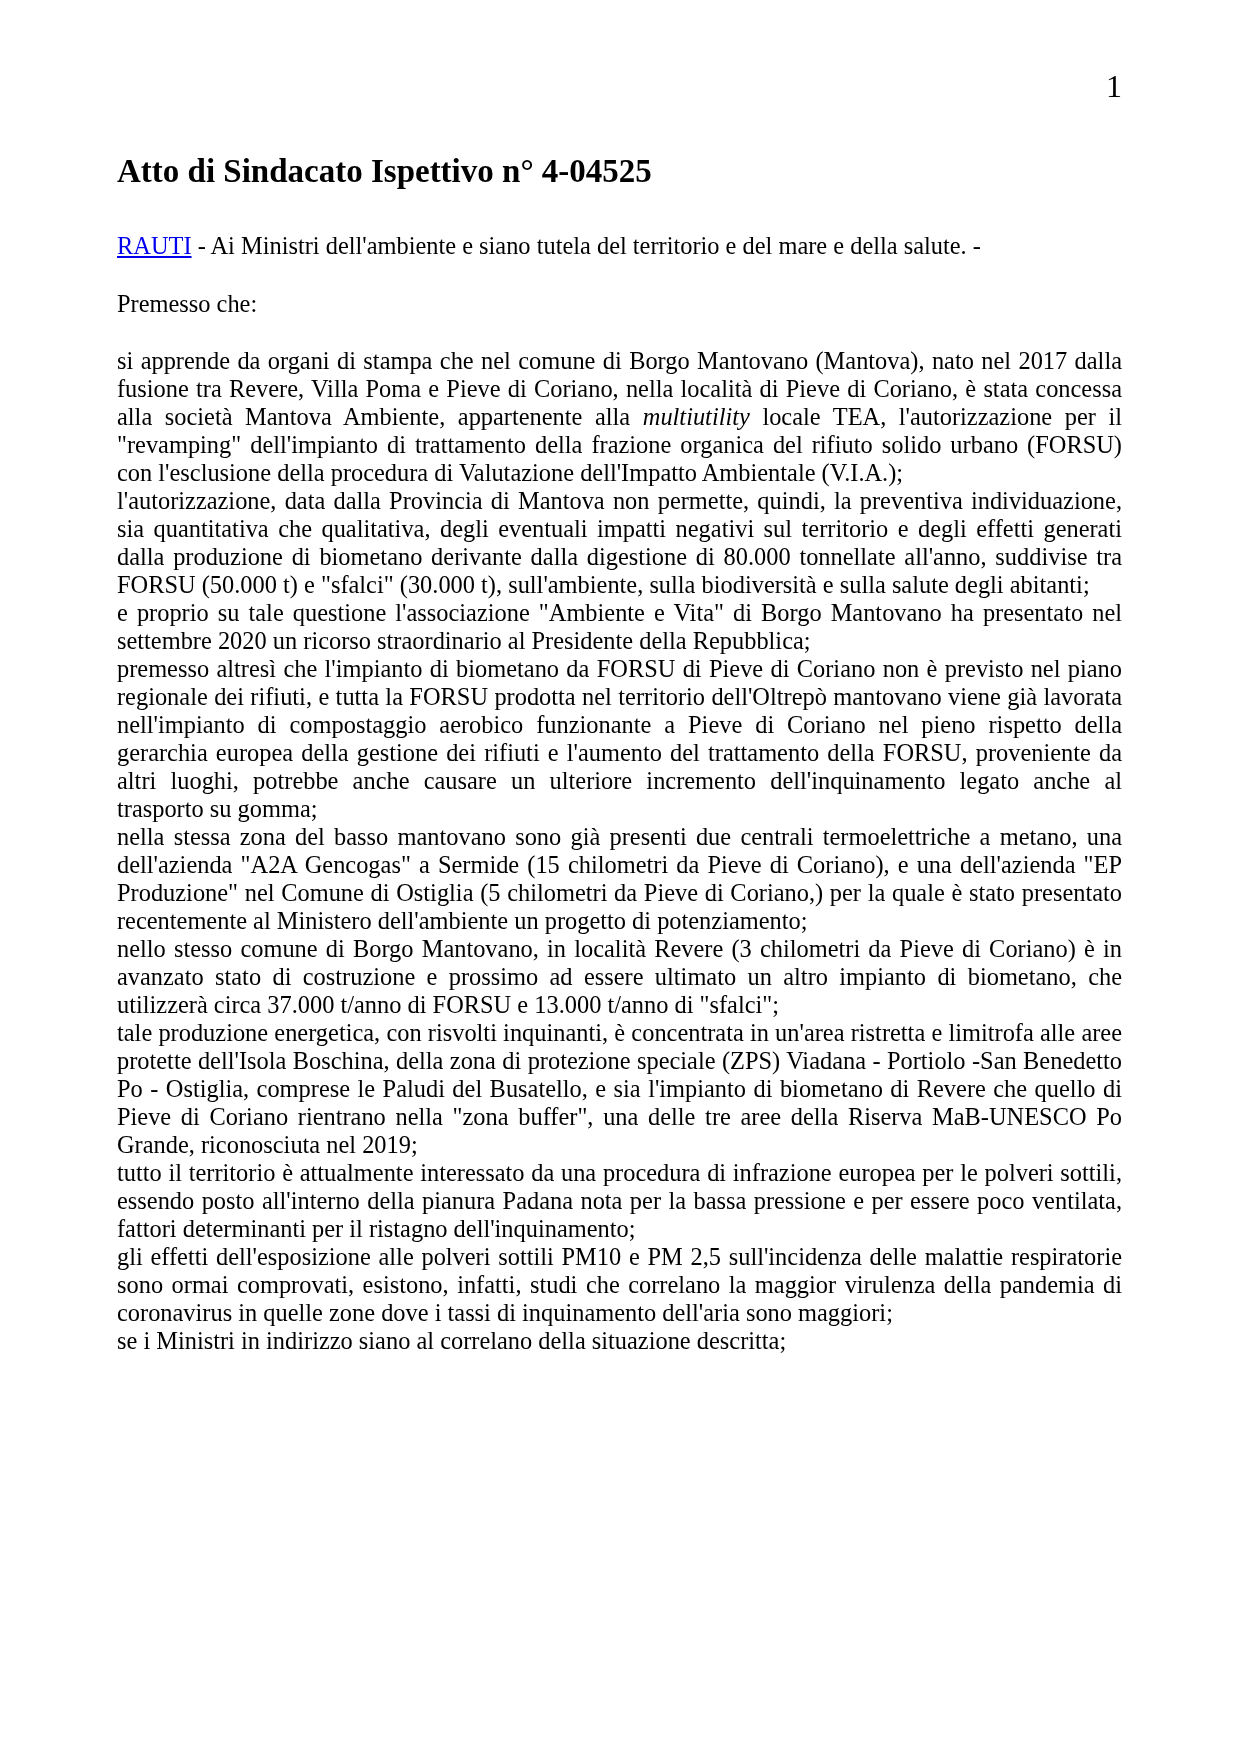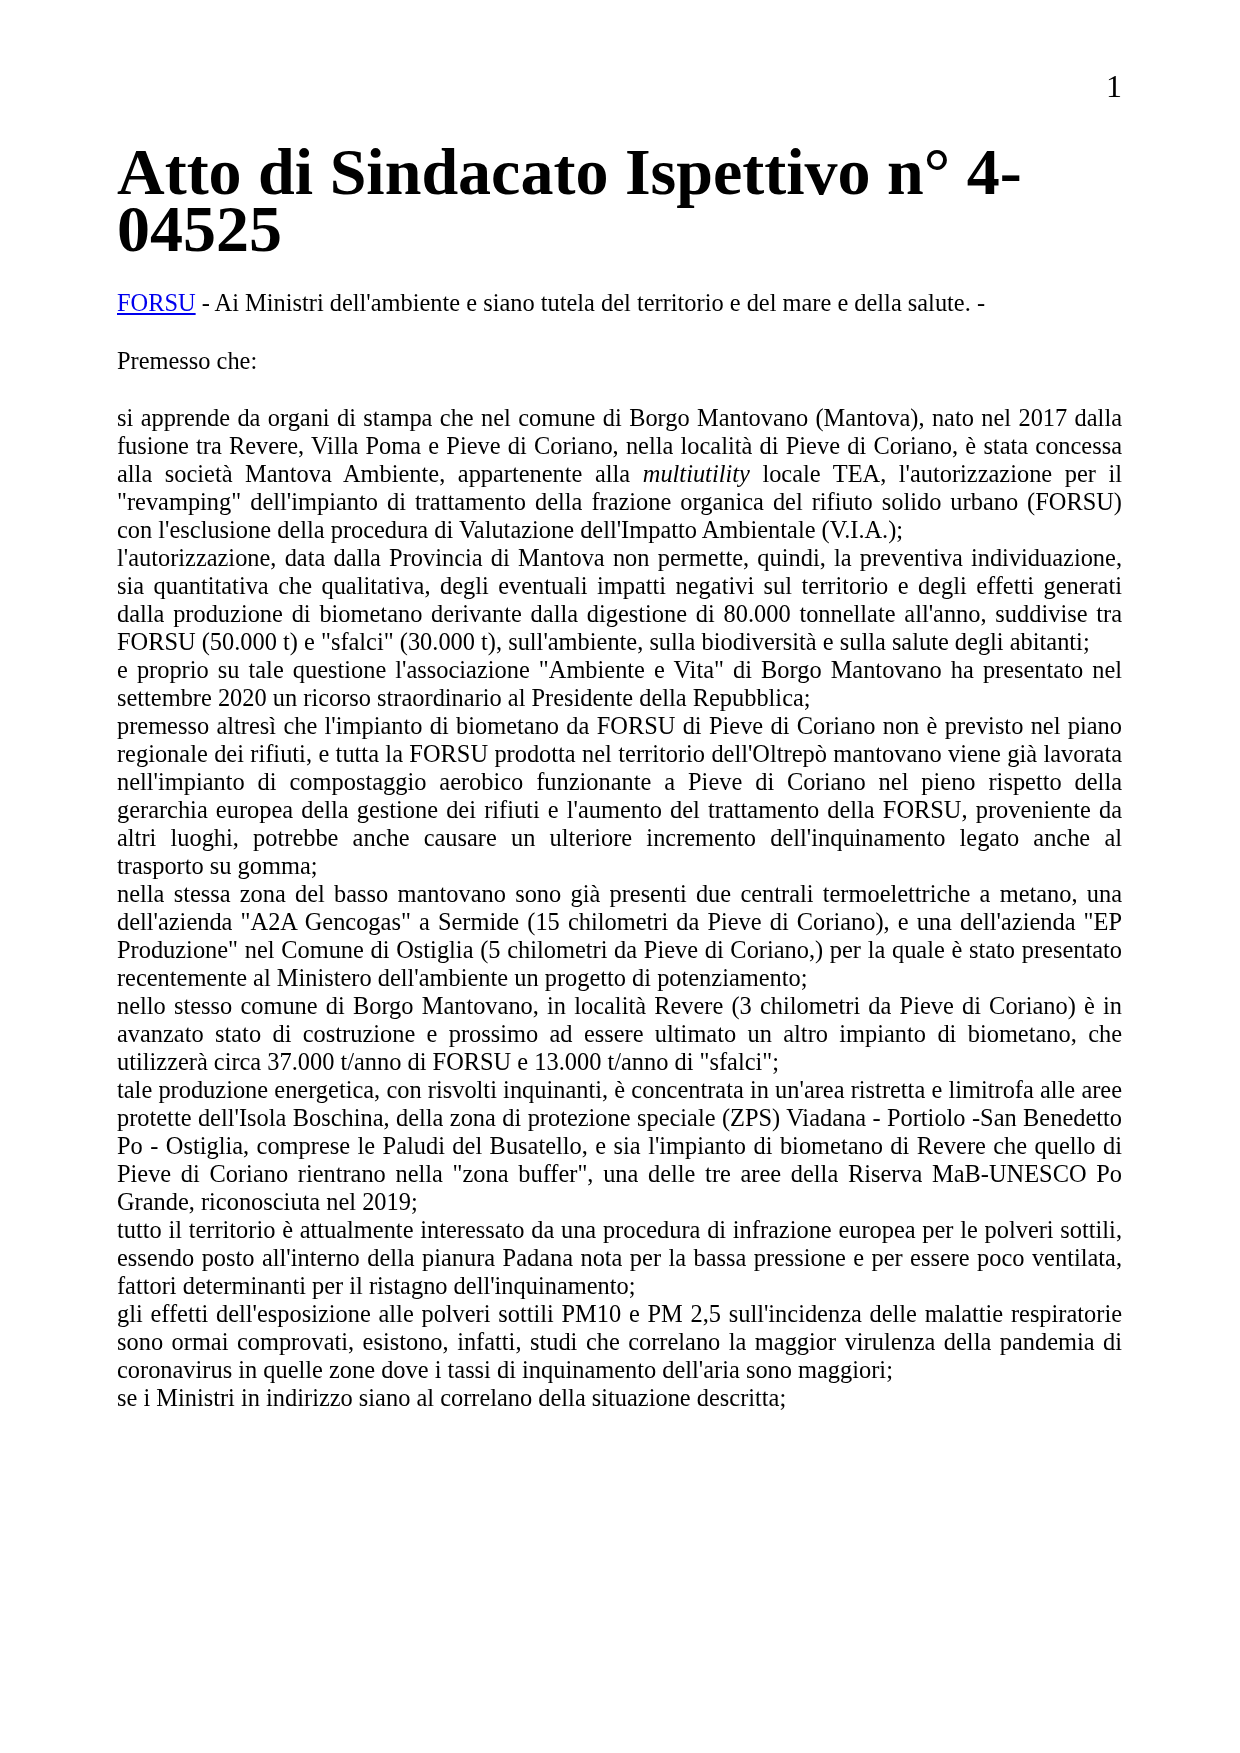--- a/index.html
+++ b/index.html
@@ -22,21 +22,21 @@
     width: 1005px;
   }
   .page-number {
     position: absolute;
     top: 68px;
     right: 0;
     font-size: 32px;
     line-height: 37px;
   }
   h1.doc-title {
-    font-size: 66px;
+    font-size: 33px;
     line-height: 57px;
     font-weight: bold;
     margin: 143px 0 32px 0;
     letter-spacing: 0;
   }
   .line {
     font-size: 24.4px;
     line-height: 27.5px;
     margin: 0 0 30px 0;
   }
@@ -63,21 +63,21 @@
 </head>
 <body>
 
 <div class="page">
 
   <div class="page-number">1</div>
 
   <h1 class="doc-title">Atto di Sindacato Ispettivo n° 4-04525</h1>
 
 
-  <p class="line"><a class="doc-link" href="#">FORSU</a><span> - Ai Ministri dell'ambiente e siano tutela del territorio e del mare e della salute. -</span></p>
+  <p class="line"><a class="doc-link" href="#">RAUTI</a><span> - Ai Ministri dell'ambiente e siano tutela del territorio e del mare e della salute. -</span></p>
 
   <p class="line">Premesso che:</p>
 
   <div class="body-text" id="body-paragraphs">
       <p class=""><span>si apprende da organi di stampa che nel comune di Borgo Mantovano (Mantova), nato nel 2017 dalla fusione tra Revere, Villa Poma e Pieve di Coriano, nella località di Pieve di Coriano, è stata concessa alla società Mantova Ambiente, appartenente alla </span><span class="italic">multiutility</span><span> locale TEA, l'autorizzazione per il "revamping" dell'impianto di trattamento della frazione organica del rifiuto solido urbano (FORSU) con l'esclusione della procedura di Valutazione dell'Impatto Ambientale (V.I.A.);</span></p>
       <p class=""><span>l'autorizzazione, data dalla Provincia di Mantova non permette, quindi, la preventiva individuazione, sia quantitativa che qualitativa, degli eventuali impatti negativi sul territorio e degli effetti generati dalla produzione di biometano derivante dalla digestione di 80.000 tonnellate all'anno, suddivise tra FORSU (50.000 t) e "sfalci" (30.000 t), sull'ambiente, sulla biodiversità e sulla salute degli abitanti;</span></p>
       <p class=""><span>e proprio su tale questione l'associazione "Ambiente e Vita" di Borgo Mantovano ha presentato nel settembre 2020 un ricorso straordinario al Presidente della Repubblica;</span></p>
       <p class=""><span>premesso altresì che l'impianto di biometano da FORSU di Pieve di Coriano non è previsto nel piano regionale dei rifiuti, e tutta la FORSU prodotta nel territorio dell'Oltrepò mantovano viene già lavorata nell'impianto di compostaggio aerobico funzionante a Pieve di Coriano nel pieno rispetto della gerarchia europea della gestione dei rifiuti e l'aumento del trattamento della FORSU, proveniente da altri luoghi, potrebbe anche causare un ulteriore incremento dell'inquinamento legato anche al trasporto su gomma;</span></p>
       <p class=""><span>nella stessa zona del basso mantovano sono già presenti due centrali termoelettriche a metano, una dell'azienda "A2A Gencogas" a Sermide (15 chilometri da Pieve di Coriano), e una dell'azienda "EP Produzione" nel Comune di Ostiglia (5 chilometri da Pieve di Coriano,) per la quale è stato presentato recentemente al Ministero dell'ambiente un progetto di potenziamento;</span></p>
       <p class=""><span>nello stesso comune di Borgo Mantovano, in località Revere (3 chilometri da Pieve di Coriano) è in avanzato stato di costruzione e prossimo ad essere ultimato un altro impianto di biometano, che utilizzerà circa 37.000 t/anno di FORSU e 13.000 t/anno di "sfalci";</span></p>

